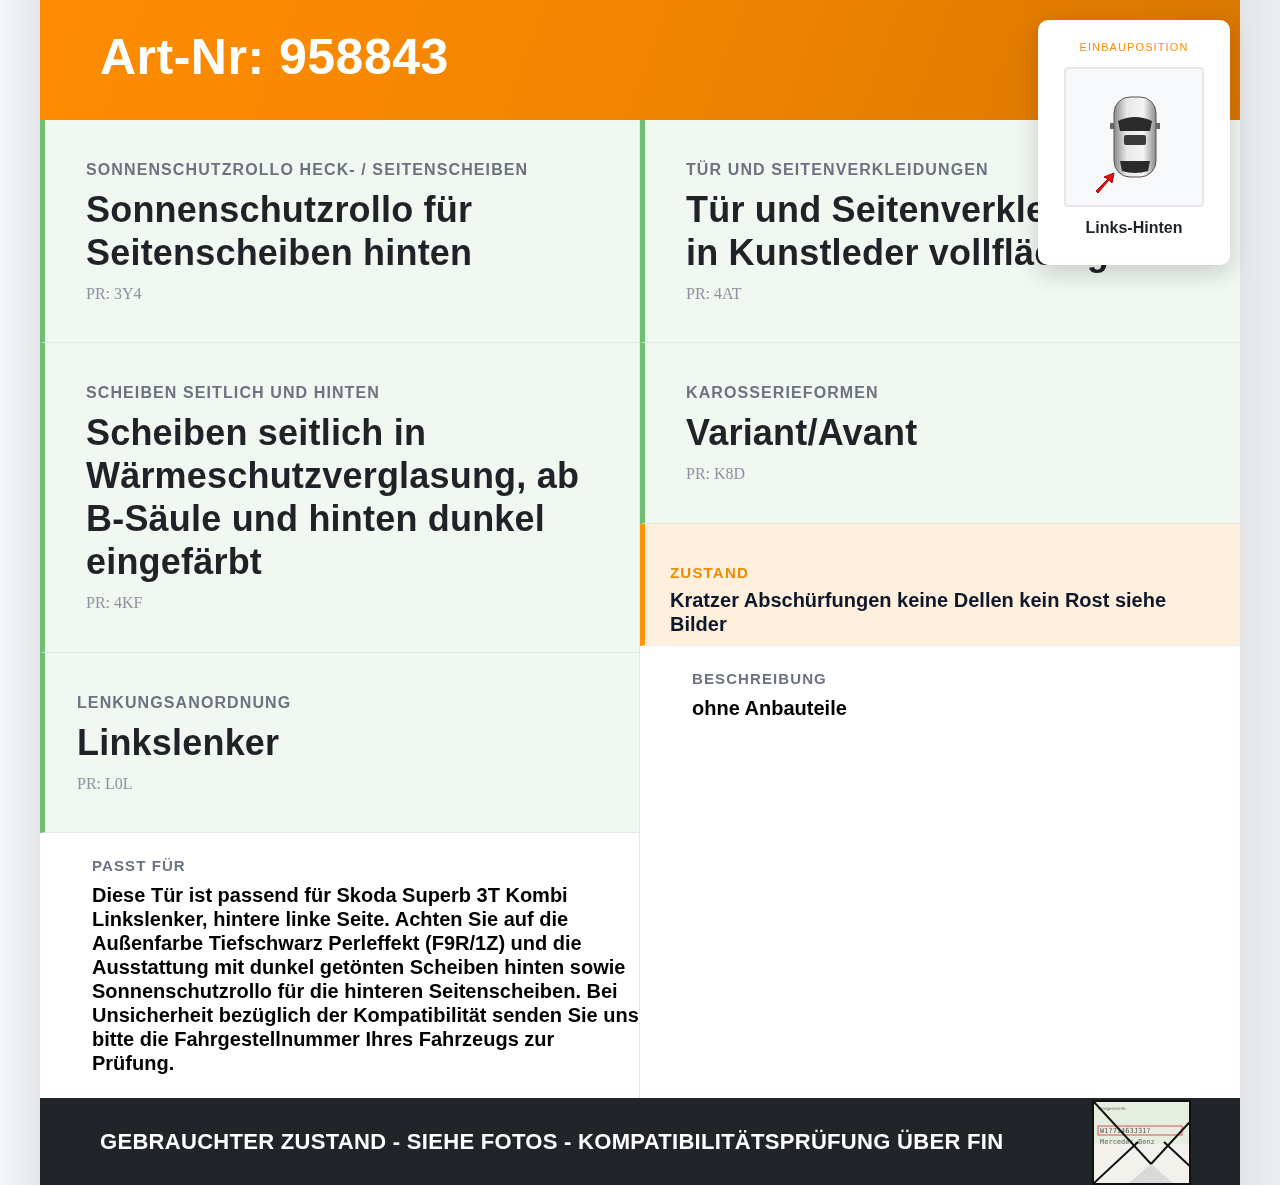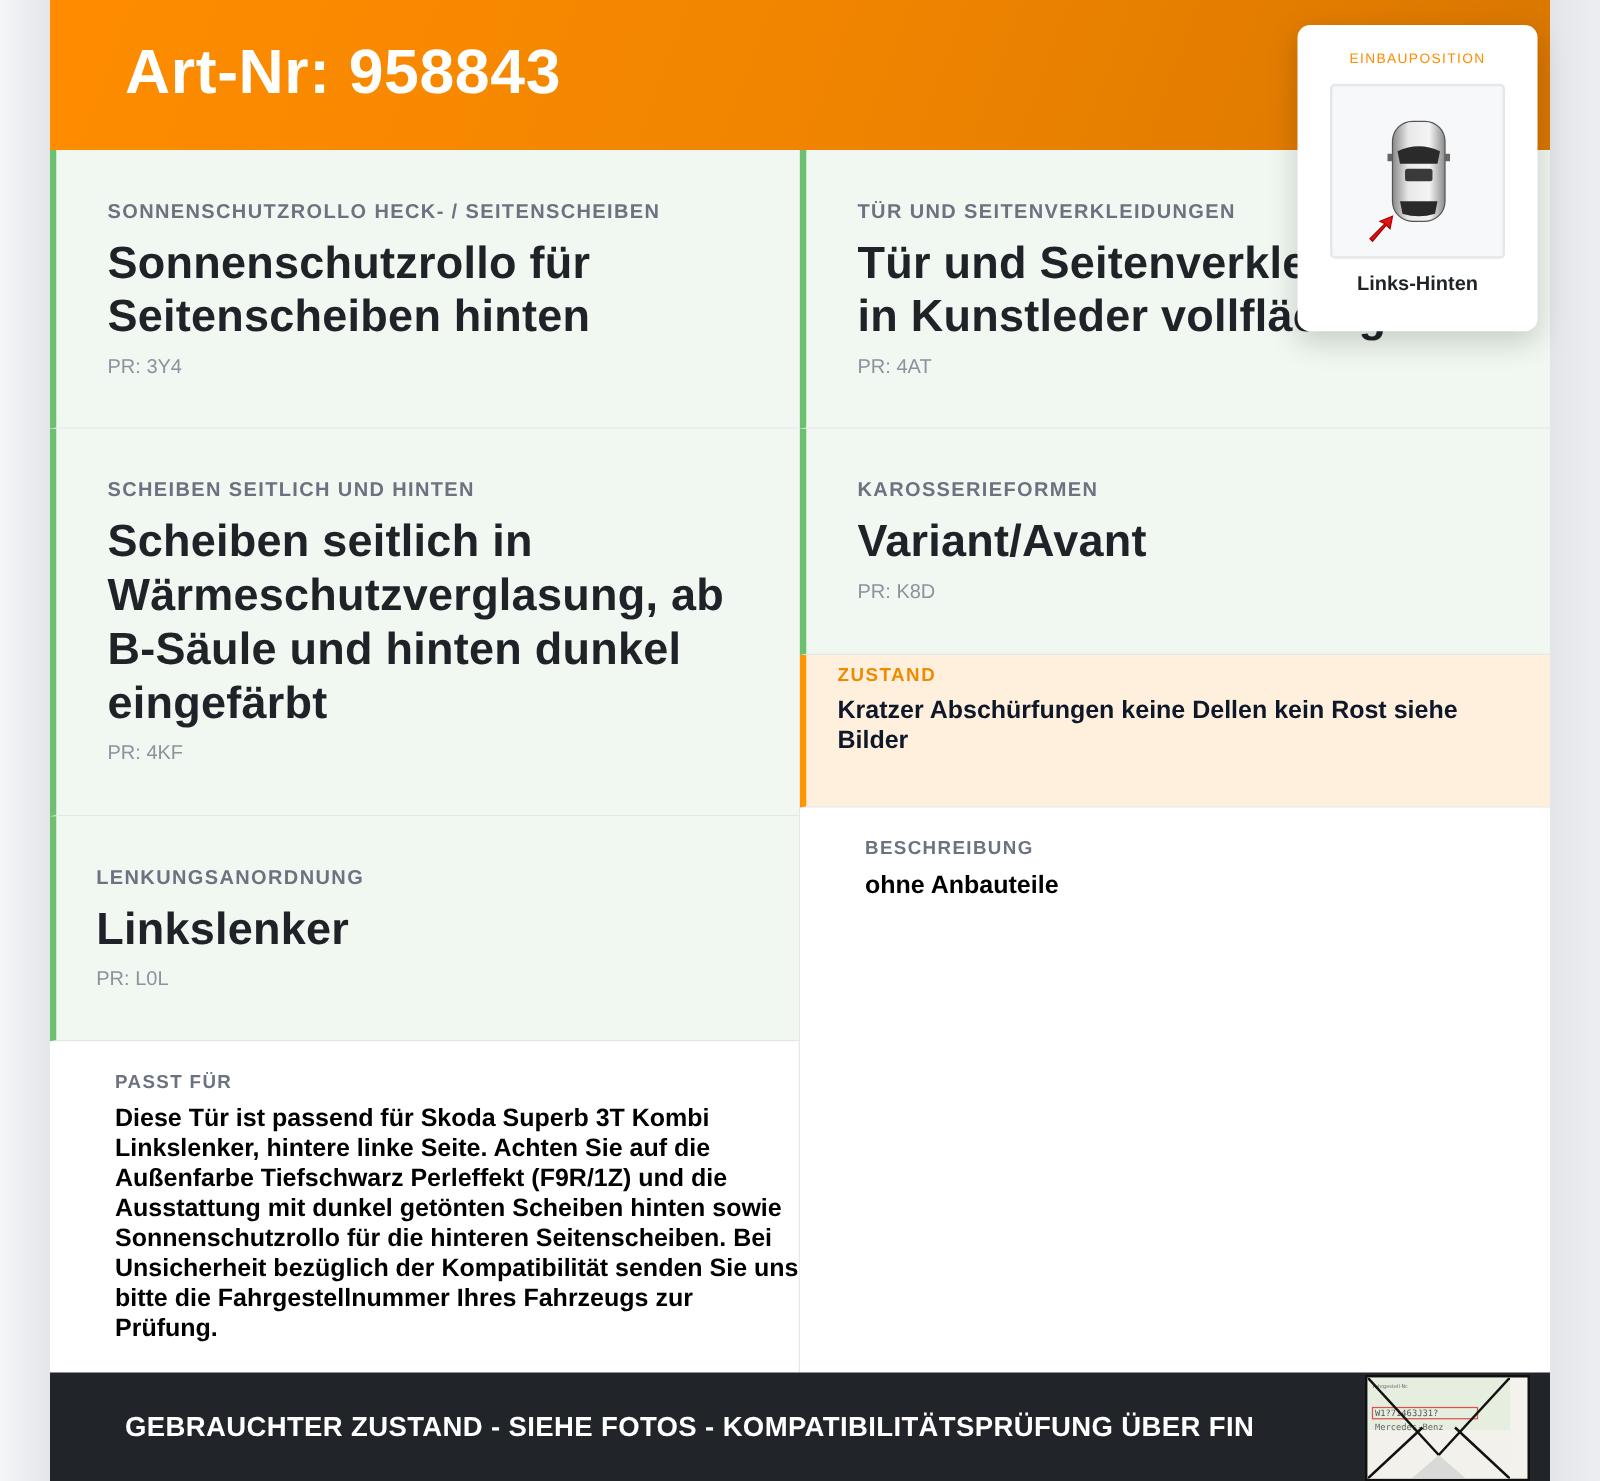--- a/index.html
+++ b/index.html
@@ -32,32 +32,32 @@
     padding: 40px 20px 0 41px;
   }
   .feature-cat {
     font-size: 16px; font-weight: 700; color: #6b7280; letter-spacing: 1.1px;
     text-transform: uppercase; line-height: 20px;
   }
   .feature-title {
     font-size: 36px; font-weight: 700; color: #1f2328; line-height: 43px;
     margin-top: 8px; letter-spacing: 0.2px;
   }
-  .feature-pr { font-size: 16px; color: #8a939e; margin-top: 10px; line-height: 20px; }
+  .feature-pr { font-size: 16px; color: #8a939e; margin-top: 10px; line-height: 20px; font-family: Liberation Serif, serif; }
 
   .f1 { height: 223px; }
   .f2 { height: 310px; }
   .f3 { height: 180px; padding-left: 32px; }
   .f4 { height: 223px; }
   .f5 { height: 181px; }
 
   .condition {
     background: #fff0dd; border-left: 5px solid #ff9500;
     border-bottom: 1px solid #ececec;
-    padding: 8px 20px 0 25px; height: 122px;
+    padding: 40px 20px 0 25px; height: 122px;
   }
   .condition-label {
     font-size: 15px; font-weight: 700; color: #f08a00; letter-spacing: 1.2px; line-height: 18px;
   }
   .condition-text {
     font-size: 20px; font-weight: 700; color: #0f172a; line-height: 24px; margin-top: 6px;
   }
 
   .text-block { padding: 24px 24px 0 24px; margin-left: 28px; }
   .block-label {
@@ -70,21 +70,21 @@
 
   .footer {
     position: absolute; left: 0; top: 1098px; width: 1200px; height: 87px;
     background: #212429;
   }
   .footer-text {
     position: absolute; left: 60px; top: 31px;
     font-size: 22px; font-weight: 700; color: #ffffff; letter-spacing: 0.3px;
   }
   .fin-image {
-    position: absolute; left: 1052px; top: 2px; width: 132px; height: 85px;
+    position: absolute; left: 1052px; top: 2px; width: 99px; height: 85px;
     background: #f4f2ec; border: 2px solid #111;
     overflow: hidden;
   }
 
   .popup {
     position: absolute; left: 1038px; top: 20px; width: 192px; height: 245px;
     background: #ffffff; border-radius: 10px;
     box-shadow: 0 8px 24px rgba(0,0,0,0.18);
     text-align: center;
   }

